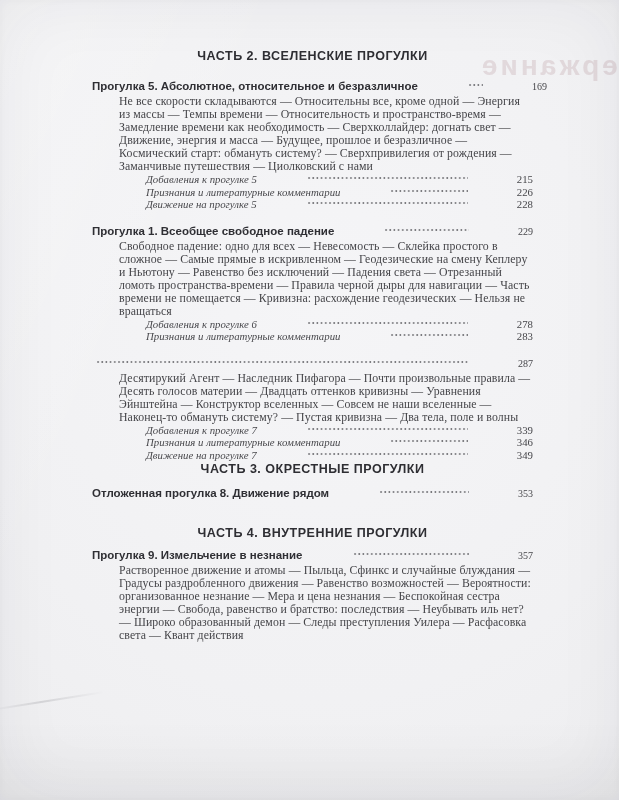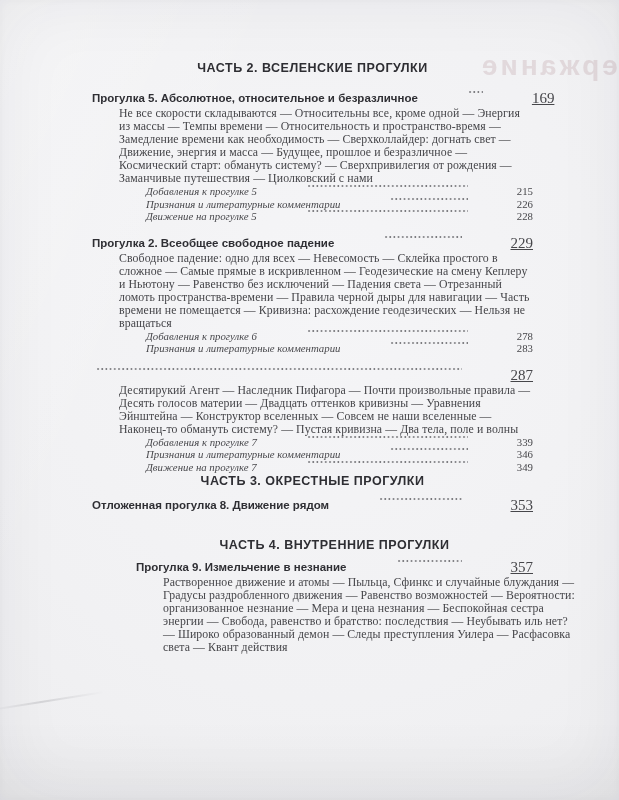--- a/index.html
+++ b/index.html
@@ -38,60 +38,59 @@
   .crease {
     position: absolute;
     left: -10px; top: 700px;
     width: 115px; height: 2px;
     background: linear-gradient(90deg, rgba(130,130,136,0) 0%, rgba(130,130,136,0.25) 45%, rgba(130,130,136,0) 100%);
     transform: rotate(-9deg);
   }
 
   .content {
     position: absolute;
-    left: 92px; top: 60px;
+    left: 92px; top: 48px;
     width: 441px;
     color: #46464a;
   }
 
   .part-heading {
     margin: 0 0 15px 0;
     text-align: center;
     font-family: "Liberation Sans", sans-serif;
     font-weight: bold;
     font-size: 12.5px;
     line-height: 16px;
     letter-spacing: 0.5px;
     color: #2e2e33;
   }
   .part-3 { }
   .part-3 .part-heading { margin-bottom: 9px; }
-  .part-4 { margin-top: 24px; margin-left: 44px; }
+  .part-4 { margin-top: 24px; }
   .part-4 .part-heading { margin-bottom: 7px; }
 
   .entry { margin: 0 0 13px 0; }
   .entry:last-child { margin-bottom: 0; }
 
-  .row { display: flex; align-items: flex-start; gap: 46px; }
+  .row { display: flex; align-items: center; gap: 46px; }
 
   .entry-title {
     white-space: nowrap;
     font-family: "Liberation Sans", sans-serif;
     font-weight: bold;
     font-size: 11.5px;
     line-height: 15px;
     color: #2f2f34;
   }
   .entry-num {
     white-space: nowrap;
     font-family: "Liberation Serif", serif;
-    font-size: 15px;
+    font-size: 10px;
     line-height: 15px;
     color: #46464a;
-    text-decoration: underline;
   }
 
   .leader {
     flex: 1 1 auto;
     min-width: 14px;
     height: 2px;
     margin: 0 3px 3px 5px;
     background-image: radial-gradient(circle at 1.2px 1px, #77777b 0.85px, rgba(0,0,0,0) 1.05px);
     background-size: 4.2px 2px;
     background-repeat: repeat-x;
@@ -157,21 +156,21 @@
         </div>
         <div class="row sub">
           <span class="sub-title">Движение на прогулке 5</span>
           <span class="leader"></span>
           <span class="sub-num">228</span>
         </div>
       </div>
 
       <div class="entry">
         <div class="row">
-          <span class="entry-title">Прогулка 2. Всеобщее свободное падение</span>
+          <span class="entry-title">Прогулка 1. Всеобщее свободное падение</span>
           <span class="leader"></span>
           <span class="entry-num">229</span>
         </div>
         <p class="summary">Свободное падение: одно для всех — Невесомость — Склейка простого в сложное — Самые прямые в искривленном — Геодезические на смену Кеплеру и Ньютону — Равенство без исключений — Падения света — Отрезанный ломоть пространства-времени — Правила черной дыры для навигации — Часть времени не помещается — Кривизна: расхождение геодезических — Нельзя не вращаться</p>
         <div class="row sub">
           <span class="sub-title">Добавления к прогулке 6</span>
           <span class="leader"></span>
           <span class="sub-num">278</span>
         </div>
         <div class="row sub">

